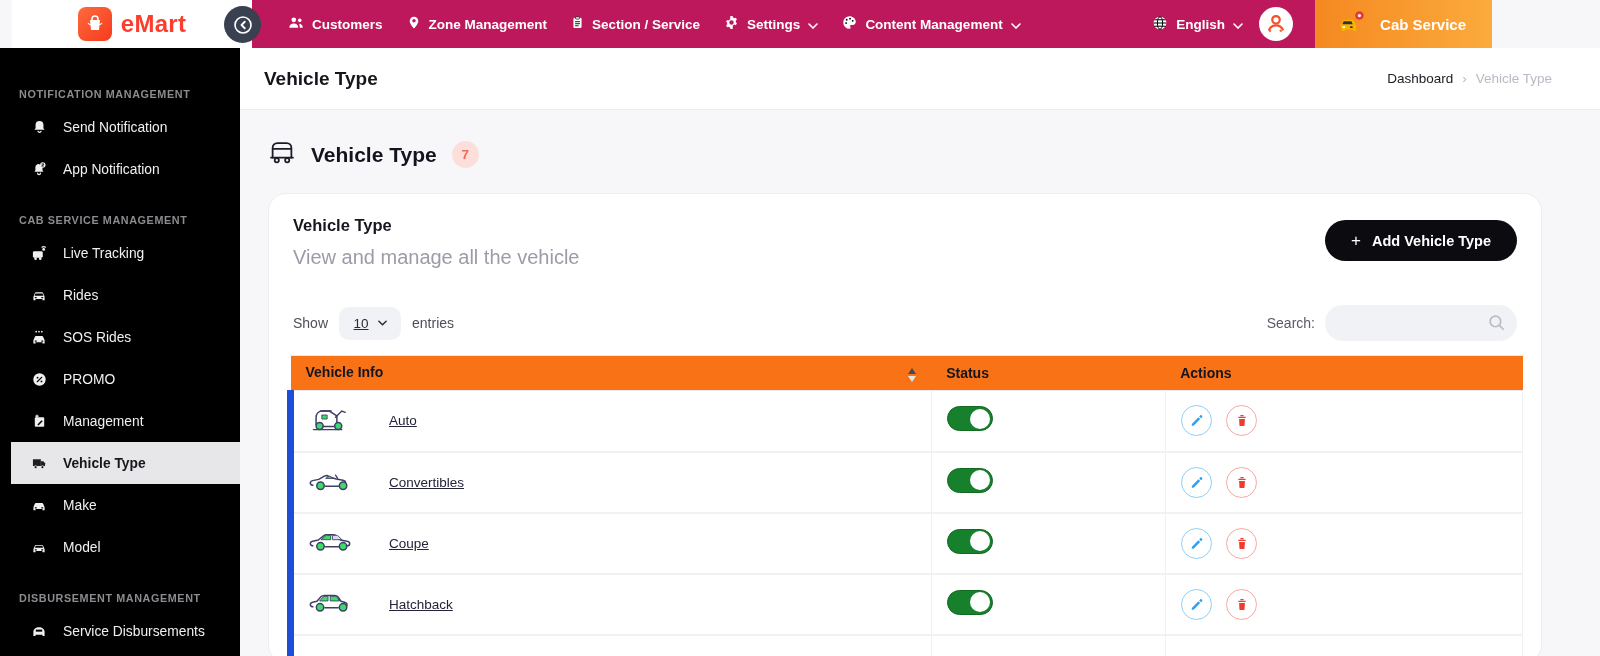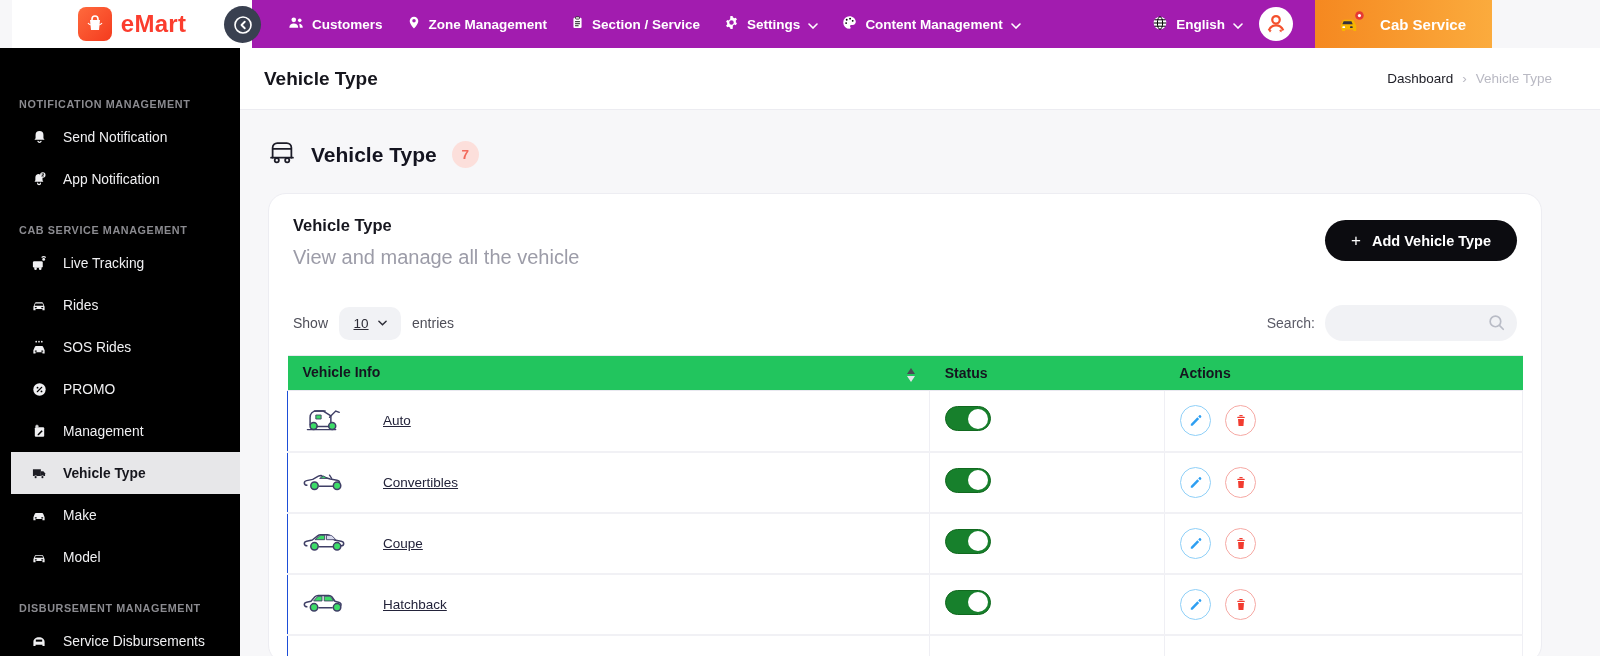--- a/index.html
+++ b/index.html
@@ -7,37 +7,37 @@
               font-family:"Liberation Sans", sans-serif; }
 
   
   .header { position:absolute; top:0; left:0; width:1480px; height:48px; display:flex; z-index:20;margin-left:12px; }
   .logo-area { width:240px; height:48px; background:#fff; display:flex; align-items:center;
                justify-content:center; gap:9px; }
   .logo-box { width:34px; height:34px; border-radius:8px;
               background:linear-gradient(135deg,#ff6a3d,#f43b1e);
               display:flex; align-items:center; justify-content:center; }
   .brand-name { font-size:24px; font-weight:700; color:#fb3d2e; letter-spacing:.3px; }
-  .nav { flex:1; height:48px; background:#a21caf; display:flex; align-items:center;
+  .nav { flex:1; height:48px; background:#be185d; display:flex; align-items:center;
          padding-left:36px; gap:24px; }
   .nav-item { display:flex; align-items:center; gap:8px; color:#fff; font-size:13.5px;
               font-weight:600; cursor:pointer; white-space:nowrap; }
   .nav-right { margin-left:auto; display:flex; align-items:center; gap:16px; height:48px; }
   .avatar { width:34px; height:34px; border-radius:50%; background:#fff; display:flex;
             align-items:center; justify-content:center; }
   .cab-chip { height:48px; margin-left:6px; padding:0 26px 0 22px; display:flex; align-items:center;
               gap:13px; background:linear-gradient(90deg,#f58820,#fbab3d); color:#fff;
               font-size:15px; font-weight:700; }
   .collapse-btn { position:absolute; left:224px; top:6px; width:37px; height:37px; border-radius:50%;
                   background:#394050; display:flex; align-items:center; justify-content:center;
                   z-index:30; cursor:pointer; border:none; }
 
   
   .sidebar { position:absolute; top:48px; left:0; width:240px; height:608px; background:#000;
-             padding-top:26px; z-index:10; }
+             padding-top:16px; z-index:10; }
   .side-section-title { padding:0 19px; margin:24px 0 6px; font-size:10.8px; font-weight:700;
                         color:#8b8b90; letter-spacing:.6px; }
   .side-item { height:42px; display:flex; align-items:center; gap:15px; padding:0 19px;
                color:#f0f0f2; font-size:13.8px; font-weight:500; cursor:pointer;margin-left:11px; }
   .side-item .sicon { width:18px; display:flex; justify-content:center; }
   .side-item.active { background:#e7e7e9; color:#16161d; font-weight:700; }
 
   
   .main { position:absolute; left:240px; top:48px; width:1360px; height:608px; }
   .topbar { height:62px; background:#fff; border-bottom:1px solid #ececf1; display:flex;
@@ -68,26 +68,26 @@
                  align-items:center; justify-content:center; gap:9px; font-size:13.5px; color:#2c2c36;
                  cursor:pointer;text-decoration:underline; }
   .search-group { display:flex; align-items:center; gap:10px; font-size:14px; color:#5a5a66; }
   .search-pill { width:192px; height:36px; background:#f1f2f5; border-radius:18px; position:relative; }
   .search-pill input { width:100%; height:100%; background:transparent; border:none; outline:none;
                        padding:0 38px 0 16px; font-size:14px; color:#33333d;
                        font-family:"Liberation Sans", sans-serif; }
   .search-pill .mag { position:absolute; right:11px; top:8px; }
 
   table.vt { width:100%; border-collapse:collapse; }
-  .vt th { background:#22c55e; border-top:1px solid #e9e9f0; border-bottom:1px solid #e9e9f0;
+  .vt th { background:#f97316; border-top:1px solid #e9e9f0; border-bottom:1px solid #e9e9f0;
            height:35px; font-size:14px; font-weight:700; color:#15151f; text-align:left;
            padding:0 15px; }
   .vt td { background:#fff; border-bottom:2px solid #f1f1f5; border-right:1px solid #efeff4;
            height:61px; padding:0 15px; }
-  .vt td:first-child { border-left:1px solid #1d4ed8; }
+  .vt td:first-child { border-left:7px solid #1d4ed8; }
   .vt th.col-info { width:52%; } .vt th.col-status { width:19%; } .vt th.col-actions { width:29%; }
   .sort-stack { float:right; display:flex; flex-direction:column; gap:2px; margin-top:4px; }
   .tri-up { width:0; height:0; border-left:4.5px solid transparent; border-right:4.5px solid transparent;
             border-bottom:6px solid #4a4a55; }
   .tri-down { width:0; height:0; border-left:4.5px solid transparent; border-right:4.5px solid transparent;
               border-top:6px solid #e3e3ea; }
 
   .vcell { display:flex; align-items:center; gap:34px; }
   .vname { color:#23233a; font-size:13.5px; font-weight:500; text-decoration:underline; cursor:pointer; }
   .toggle { width:46px; height:25px; border-radius:14px; background:#17802c; border:1px solid #11691f;

